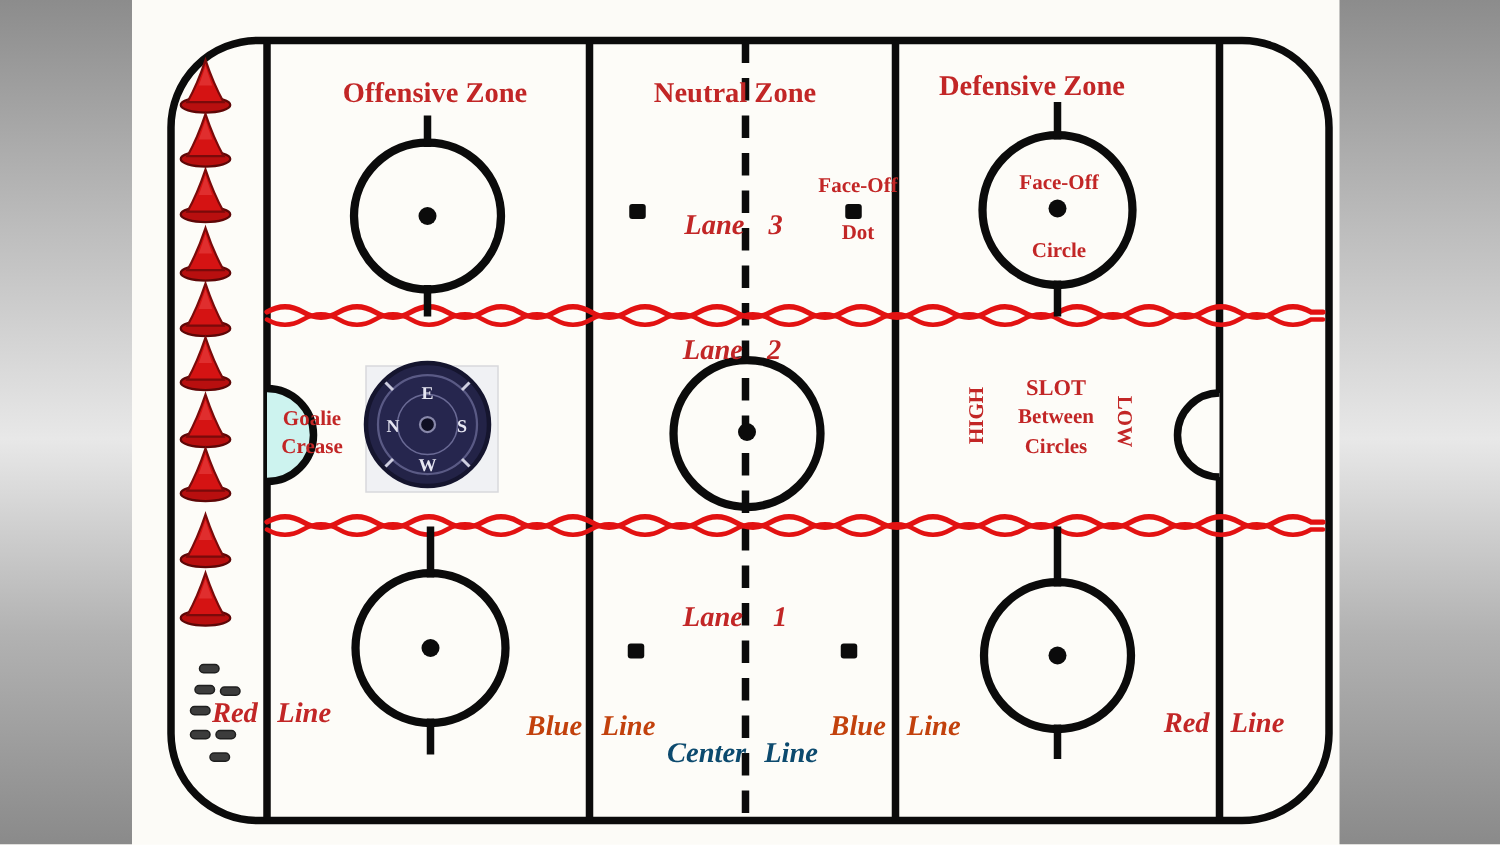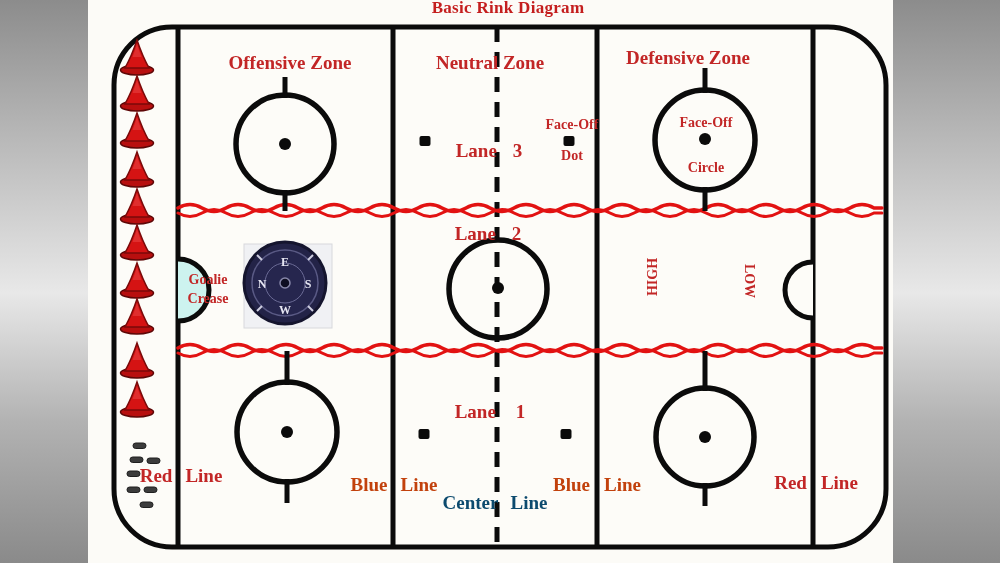--- a/index.html
+++ b/index.html
@@ -5,21 +5,21 @@
   html,body{margin:0;padding:0;}
   #stage{position:relative;width:1000px;height:563px;background:#fcfbf7;overflow:hidden;
          font-family:"Liberation Serif",serif;}
   .graybar{position:absolute;top:0;height:563px;z-index:1;
     background:linear-gradient(180deg,#8c8c8c 0%,#b9b9b9 25%,#e8e8e8 52%,#b2b2b2 75%,#8a8a8a 100%);}
   #bar-left{left:0;width:88px;}
   #bar-right{left:893px;width:107px;}
   #rink-svg{position:absolute;left:0;top:0;z-index:2;}
   .lbl{position:absolute;z-index:3;font-weight:bold;color:#c22626;white-space:nowrap;
        transform:translateX(-50%);font-size:19px;line-height:17px;text-align:center;}
-  .flexlbl{display:flex;}
+  .flexlbl{display:flex;font-style:italic;}
   .blue{color:#c2410c;}
   .maroon{color:#0c4a6e;}
   .rot-ccw{transform:translate(-50%,-50%) rotate(-90deg);}
   .rot-cw{transform:translate(-50%,-50%) rotate(90deg);}
   #title{font-size:17px;color:#c41e1e;letter-spacing:.3px;}
 </style>
 </head>
 <body>
 
 <div id="stage">
@@ -121,21 +121,20 @@
       <g fill="#e6e6f2" font-family="Liberation Serif, serif" font-size="12" font-weight="bold" text-anchor="middle">
         <text x="285" y="266">E</text>
         <text x="262" y="288">N</text>
         <text x="285" y="314">W</text>
         <text x="308" y="288">S</text>
       </g>
       <circle cx="285" cy="283" r="5" fill="#0e0e22" stroke="#8888aa" stroke-width="1.5"></circle>
     </g>
   </svg>
 
-  <div id="title" class="lbl" style="left:508px;top:-1px;">Basic Rink Diagram</div>
 
   <div class="lbl" style="left:290px;top:54px;">Offensive Zone</div>
   <div class="lbl" style="left:490px;top:54px;">Neutral Zone</div>
   <div class="lbl" style="left:688px;top:49px;">Defensive Zone</div>
 
   <div class="lbl" style="left:572px;top:116px;font-size:14px;">
     <div>Face-Off</div>
     <div style="margin-top:14px;">Dot</div>
   </div>
 
@@ -156,20 +155,25 @@
     <span>Lane</span>
       <span>1</span>
   </div>
 
   <div class="lbl" style="left:208px;top:270px;font-size:14px;line-height:19px;">
     <div>Goalie</div>
     <div>Crease</div>
   </div>
 
   <div class="lbl rot-ccw" style="left:652px;top:277px;font-size:14px;">HIGH</div>
+  <div class="lbl" style="left:704px;top:249px;font-size:14px;line-height:20px;">
+    <div style="font-size:15px;">SLOT</div>
+    <div>Between</div>
+    <div>Circles</div>
+  </div>
   <div class="lbl rot-cw" style="left:749px;top:281px;font-size:14px;">LOW</div>
 
   <div class="lbl flexlbl" style="left:181px;top:467px;gap:13px;">
     <span>Red</span>
       <span>Line</span>
   </div>
   <div class="lbl flexlbl blue" style="left:394px;top:476px;gap:13px;">
     <span>Blue</span>
       <span>Line</span>
   </div>

